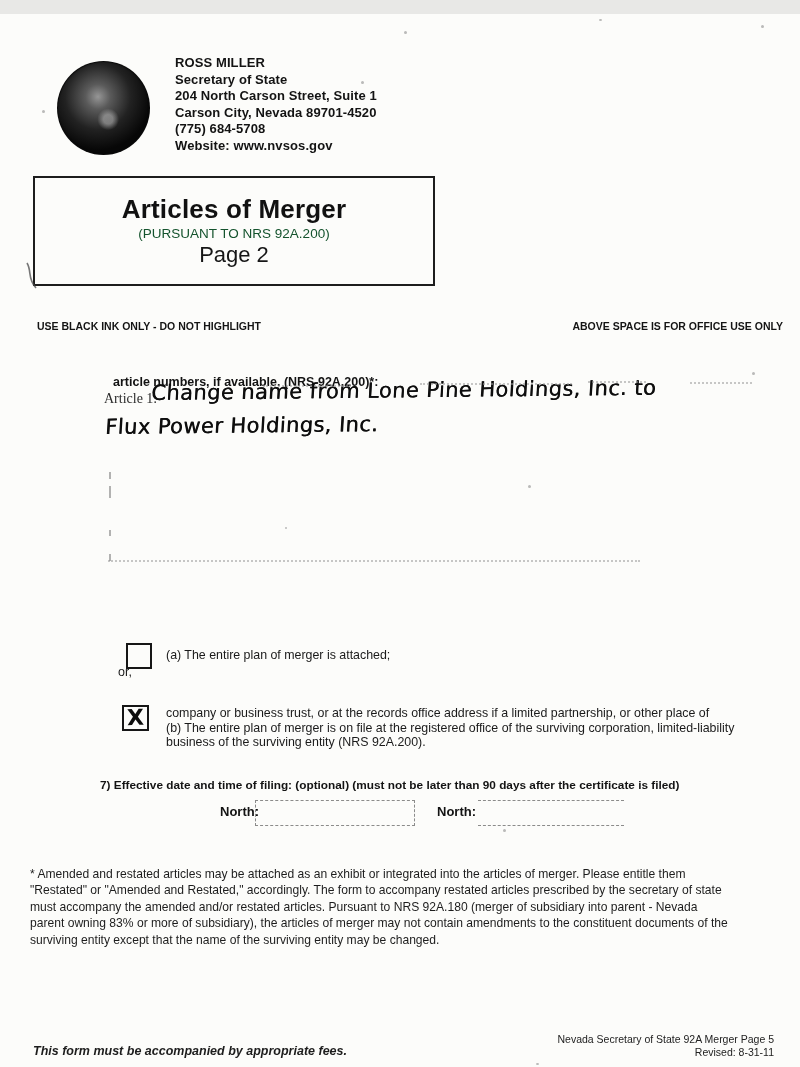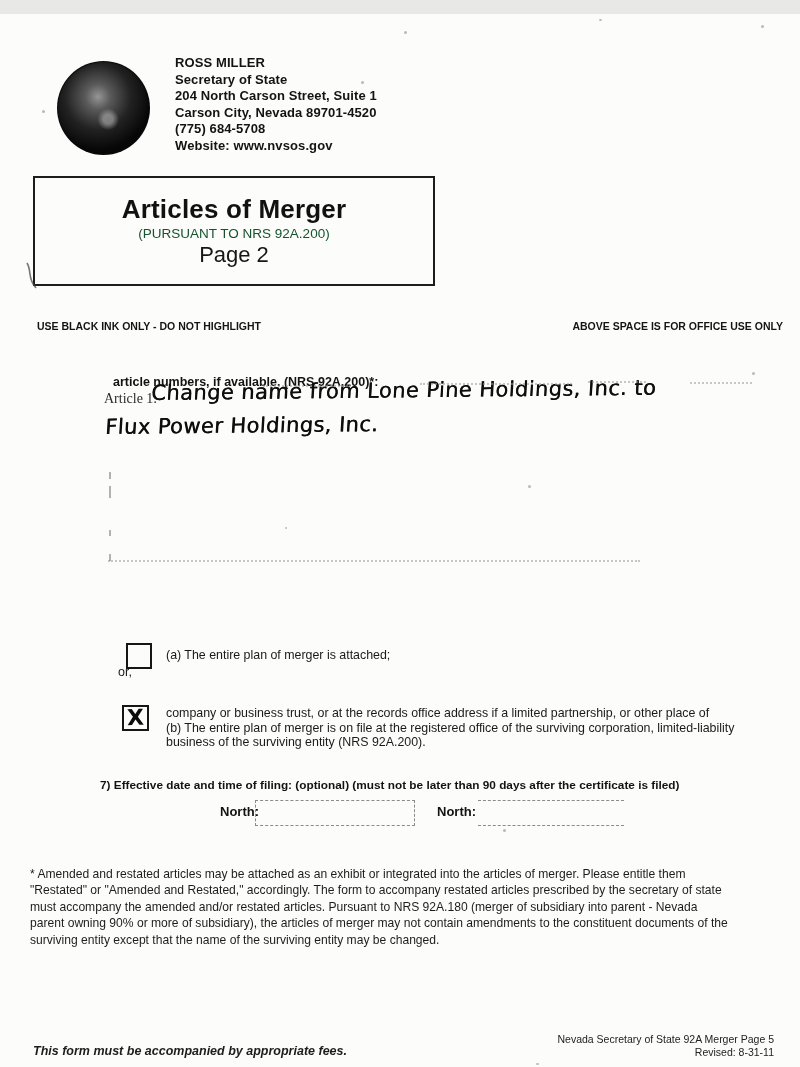--- a/index.html
+++ b/index.html
@@ -130,21 +130,21 @@
   <div class="abs hline" style="left:100px;top:764px;font-size:11.8px;">7) Effective date and time of filing: (optional) (must not be later than 90 days after the certificate is filed)</div>
   <div class="abs dt-label" style="left:220px;top:790px;">North:</div>
   <div class="abs date-box"></div>
   <div class="abs dt-label" style="left:437px;top:790px;">North:</div>
   <div class="abs time-box"></div>
 
   <div class="abs footnote">
     <div>* Amended and restated articles may be attached as an exhibit or integrated into the articles of merger.  Please entitle them</div>
     <div>"Restated" or "Amended and Restated," accordingly.  The form to accompany restated articles prescribed by the secretary of state</div>
     <div>must accompany the amended and/or restated articles.  Pursuant to NRS 92A.180 (merger of subsidiary into parent - Nevada</div>
-    <div>parent owning 90% or more of subsidiary), the articles of merger may not contain amendments to the constituent documents of the</div>
+    <div>parent owning 83% or more of subsidiary), the articles of merger may not contain amendments to the constituent documents of the</div>
     <div>surviving entity except that the name of the surviving entity may be changed.</div>
   </div>
 
   <div class="abs footer-left">This form must be accompanied by appropriate fees.</div>
   <div class="abs footer-right">
     <div>Nevada Secretary of State 92A Merger Page 5</div>
     <div>Revised: 8-31-11</div>
   </div>
 
   <div class="abs dot" style="left:361px;top:67px;width:3px;height:3px;"></div>

